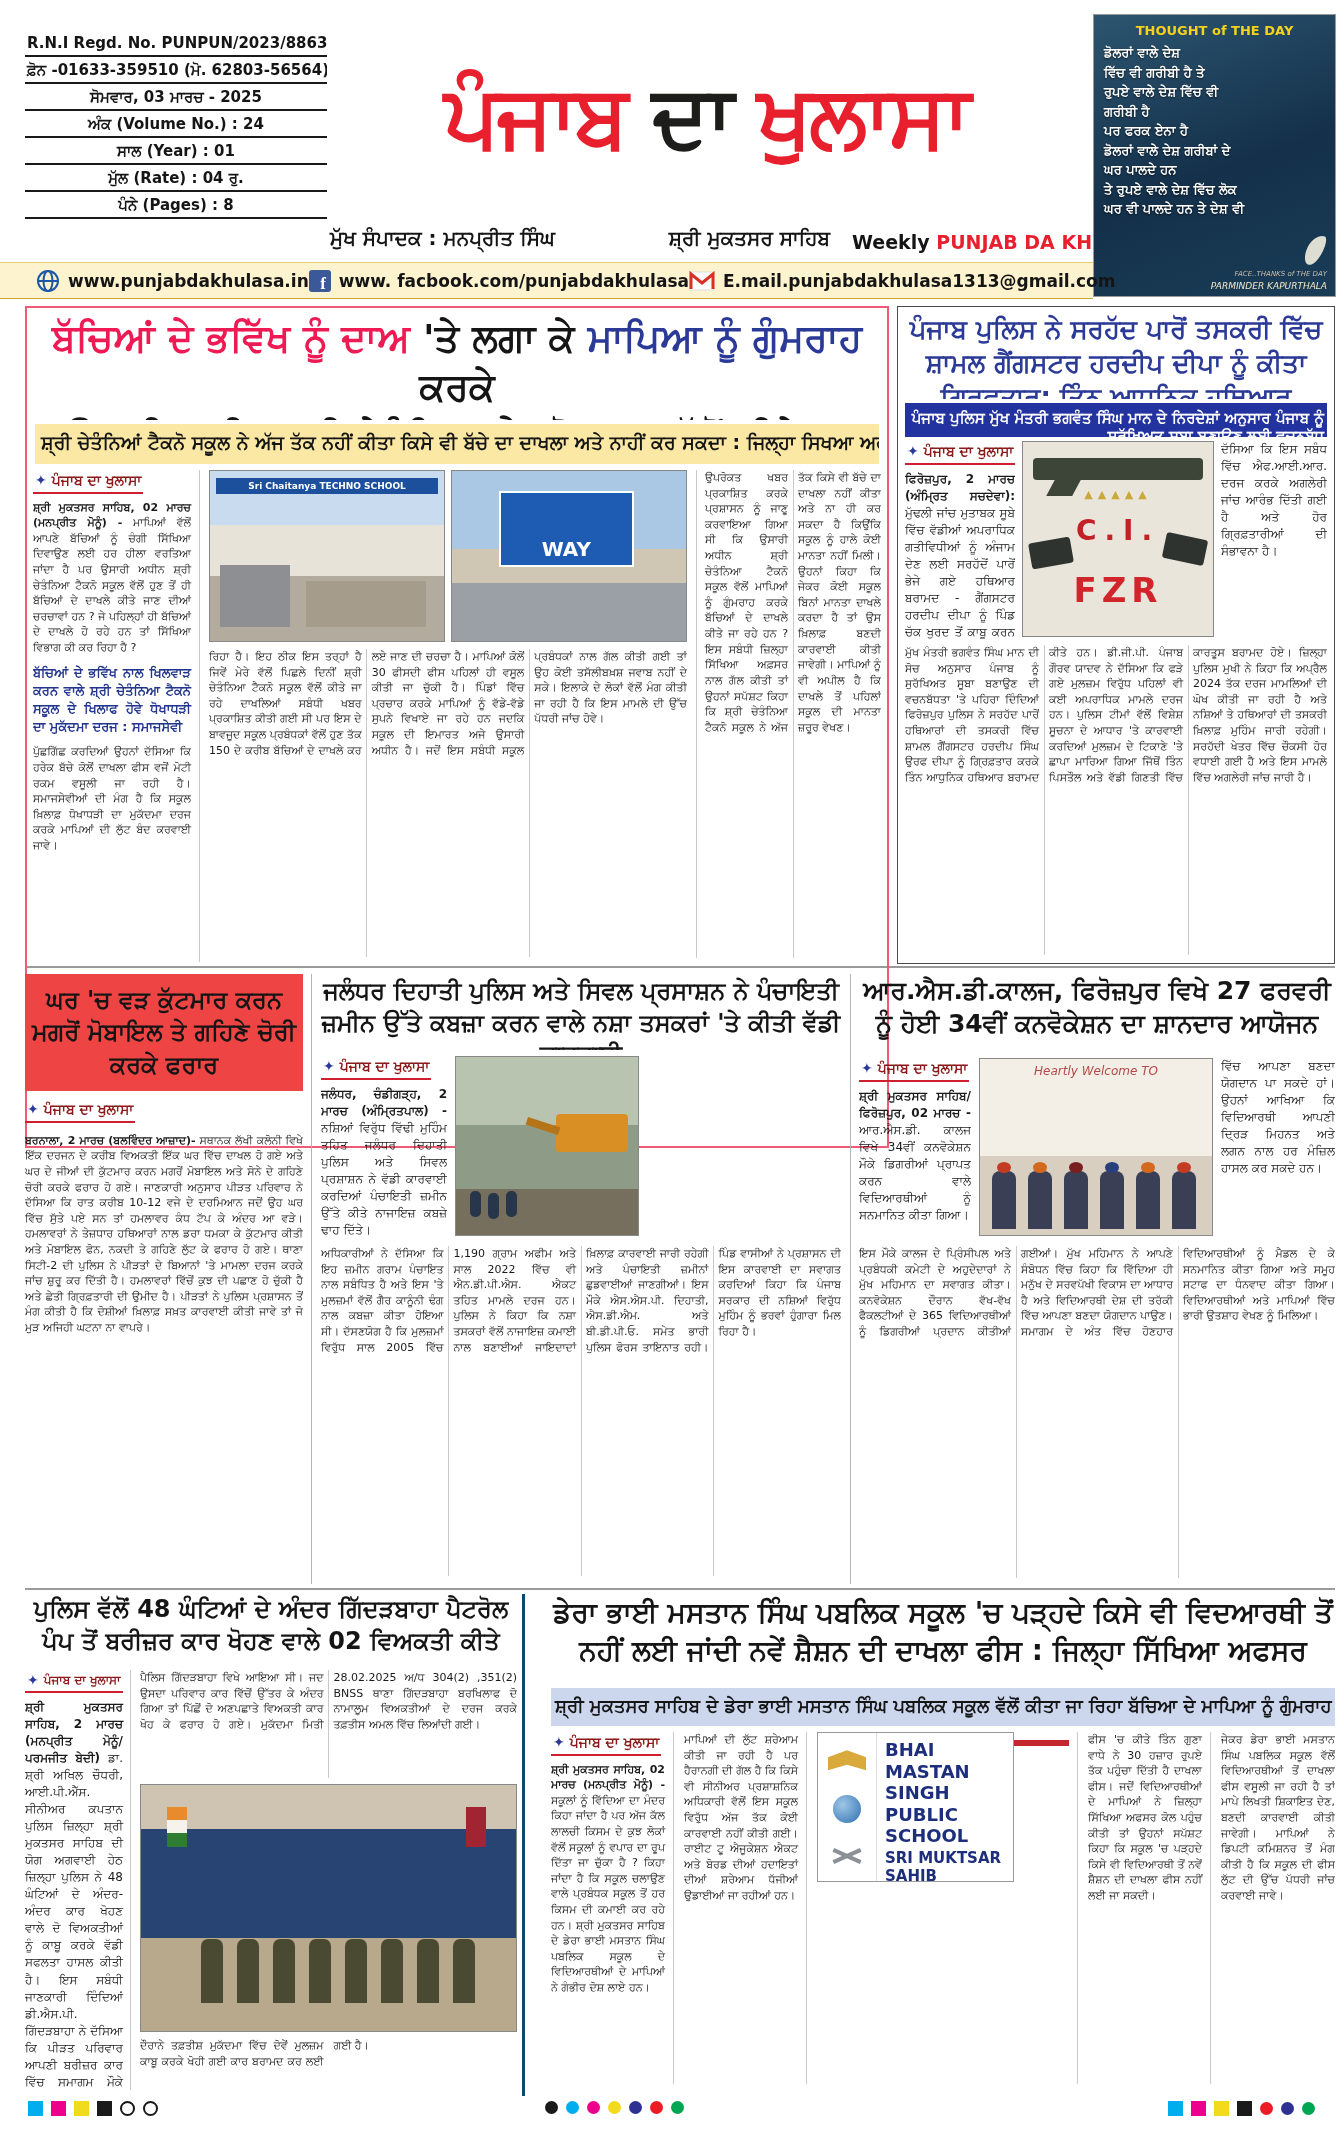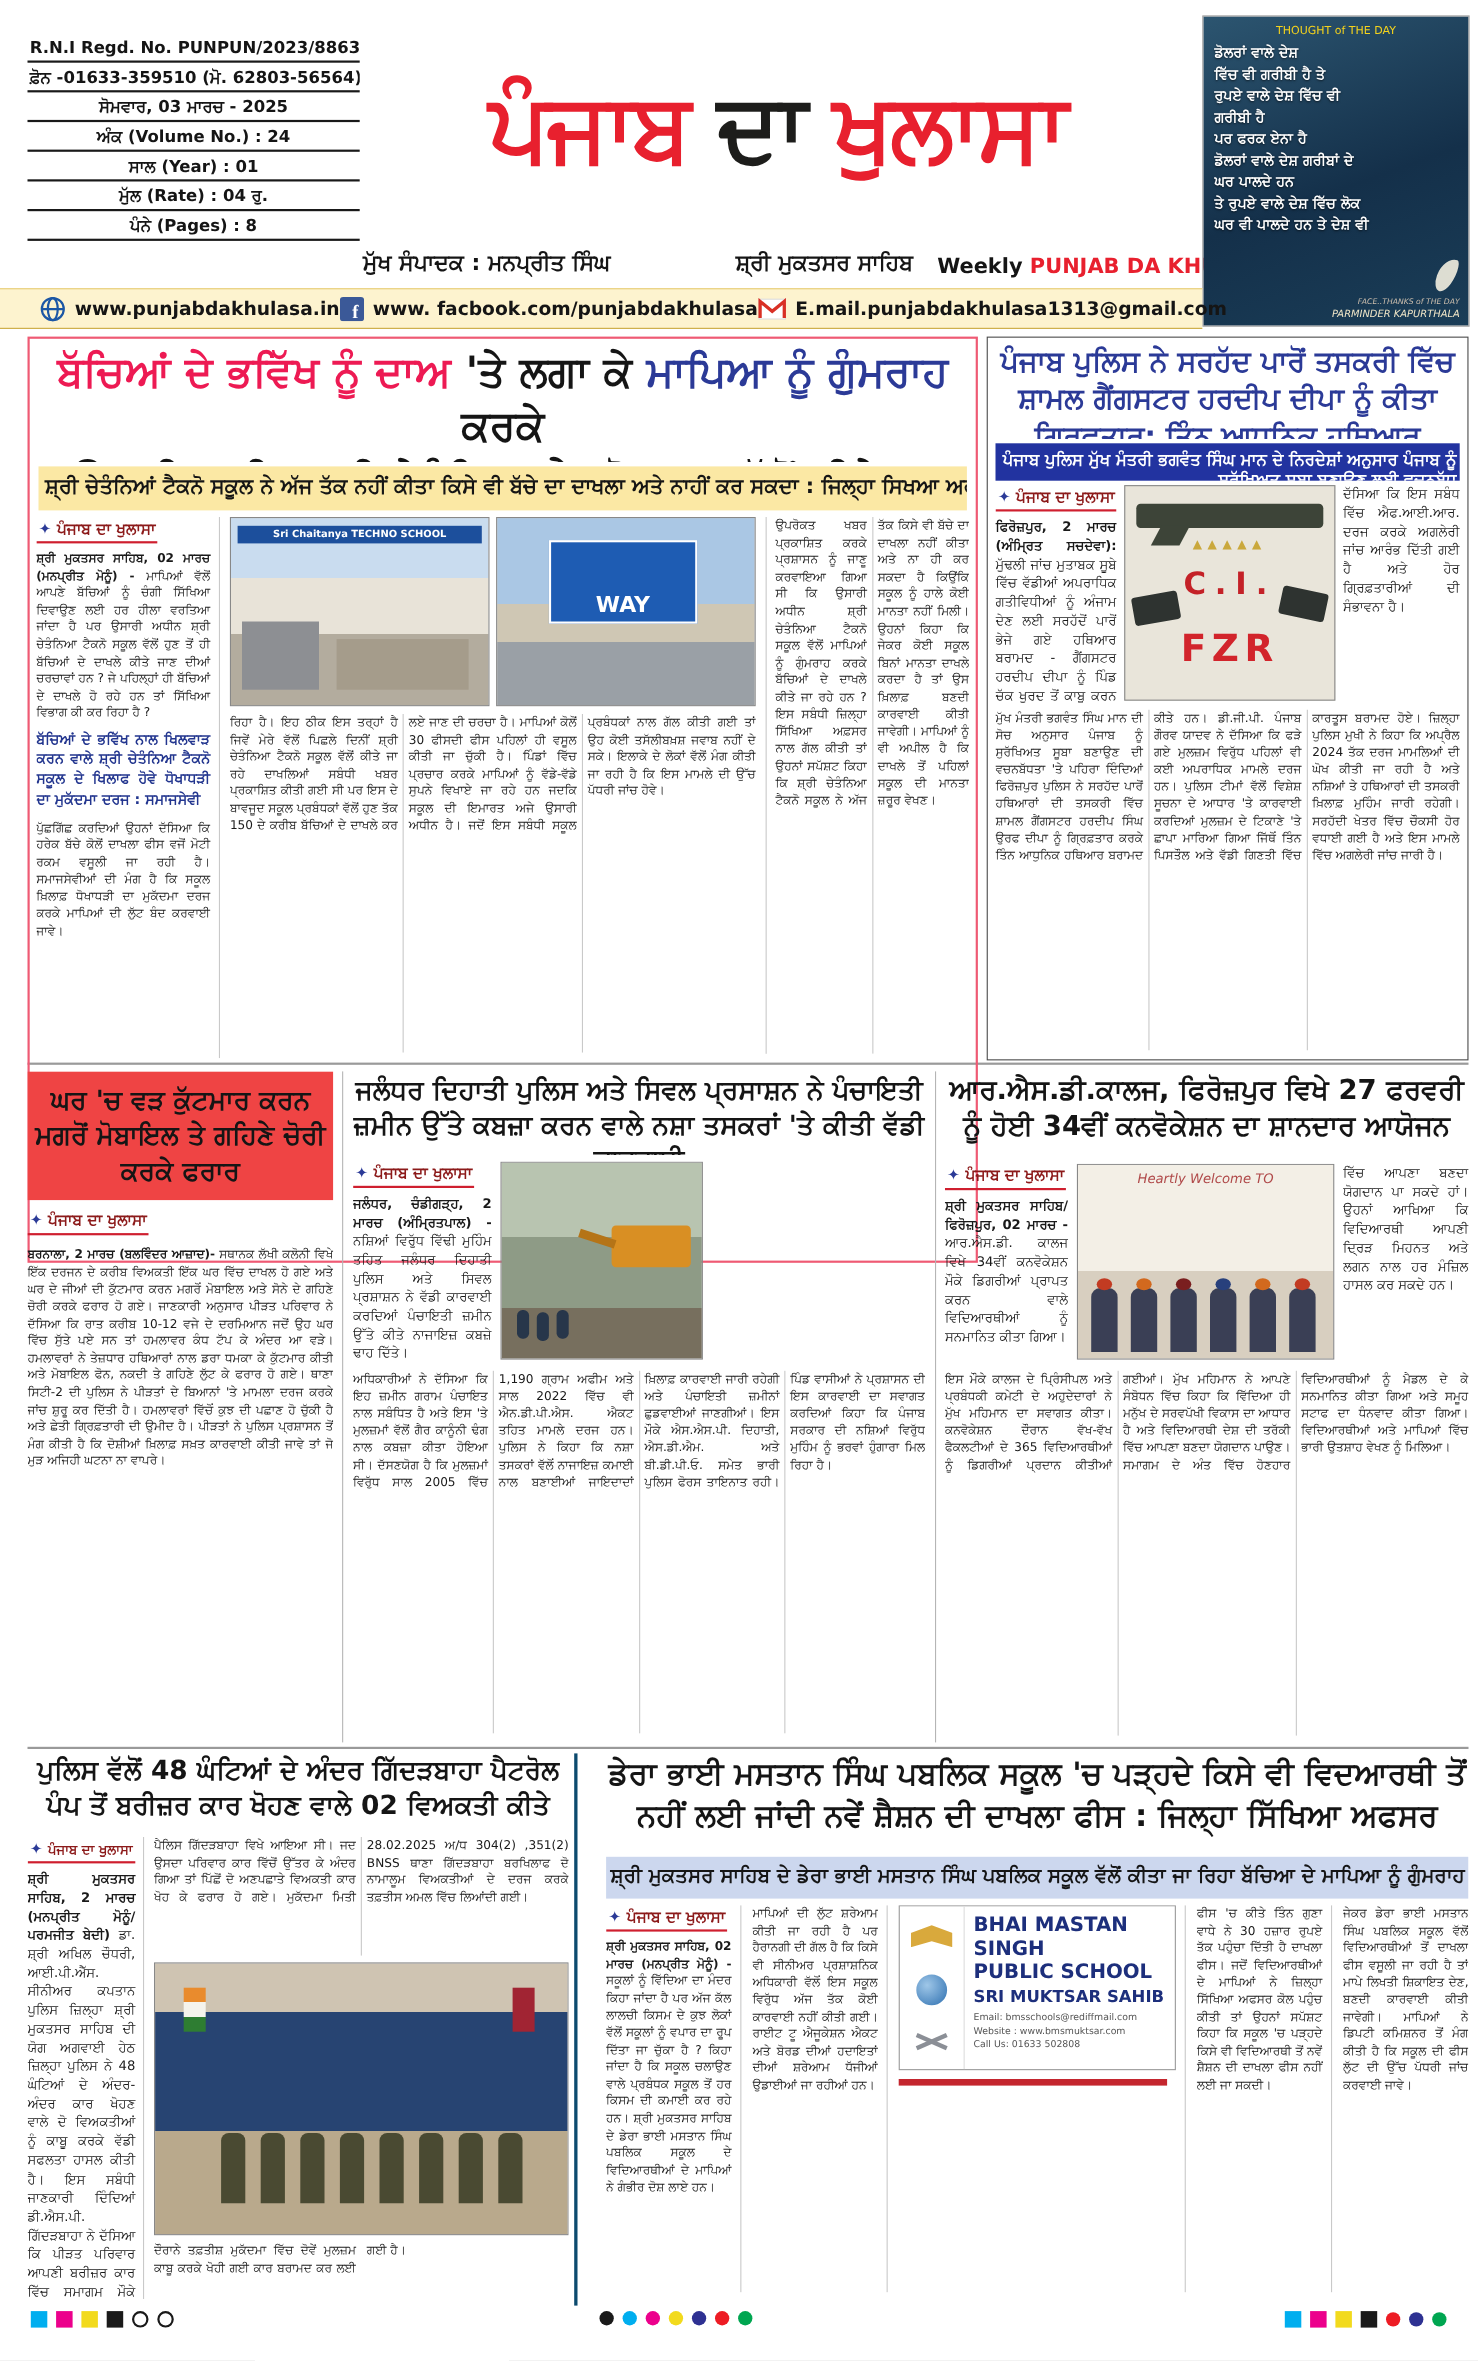--- a/index.html
+++ b/index.html
@@ -16,21 +16,21 @@
   #info{left:25px;top:30px;width:302px;font-weight:bold;font-size:15px;text-align:center}
   #info .row{border-bottom:2px solid #191919;padding:4px 2px 3px;white-space:nowrap;overflow:hidden}
   #title{left:328px;top:16px;width:756px;height:200px;line-height:200px;text-align:center;
          font-weight:bold;font-size:86px;letter-spacing:-3px;white-space:nowrap}
   #editor-row{left:330px;top:226px;width:500px;display:flex;justify-content:space-between;
               font-size:20px;font-weight:bold;white-space:nowrap}
   #weekly{left:852px;top:231px;font-size:19px;font-weight:bold;white-space:nowrap}
   #weekly .name{color:#e8202e}
   #thought{left:1093px;top:14px;width:243px;height:283px;box-sizing:border-box;padding:8px 10px;
            background:linear-gradient(160deg,#2c5570,#14304a 55%,#1a3d57);border:1px solid #999;color:#fff}
-  #thought .t-title{color:#f5d31c;font-weight:normal;font-size:10px;text-align:center;margin-bottom:5px}
+  #thought .t-title{color:#f5d31c;font-weight:bold;font-size:13px;text-align:center;margin-bottom:5px}
   #thought .t-line{font-size:13px;font-weight:bold;line-height:1.5;text-shadow:0 1px 2px rgba(0,0,0,.65)}
   #thought .t-credit{position:absolute;right:8px;bottom:5px;font-size:9px;font-style:italic;color:#f0e6c8;text-align:right}
   #thought .t-credit-small{position:absolute;right:8px;bottom:18px;font-size:7px;color:#cdbfae;font-style:italic}
   #thought .t-feather{position:absolute;right:12px;bottom:30px;width:16px;height:32px;background:#efecdd;
            border-radius:80% 20% 60% 40%/60% 30% 70% 40%;transform:rotate(20deg);opacity:.92}
   #contactbar{left:0;top:262px;width:1093px;height:37px;box-sizing:border-box;background:#fdf3cf;
               border-top:1px solid #e6cd74;border-bottom:1px solid #caa93f;display:flex;align-items:center;
               justify-content:space-between;padding:0 36px}
   .c-item{display:flex;align-items:center;gap:8px;font-weight:bold;font-size:17px;white-space:nowrap}
   .hrule{background:#9a9a9a;height:2px}
@@ -115,21 +115,21 @@
   #ph-police .flag-red{position:absolute;right:30px;top:22px;width:20px;height:40px;background:#a12433}
   .a6-tail{margin-top:6px;columns:2;column-gap:10px;height:48px;overflow:hidden}
   #a7{left:522px;top:1594px;width:813px;height:502px;border-left:3px solid #0c4a6e;box-sizing:border-box;
       padding-left:26px;overflow:hidden}
   .a7-head{font-weight:bold;font-size:28px;text-align:center;line-height:1.35;height:86px;overflow:hidden}
   .a7-band{background:#ccd7ee;font-weight:bold;font-size:18px;text-align:center;padding:7px 4px;margin:8px 0 6px;
            height:24px;overflow:hidden;white-space:nowrap}
   .a7-content{display:flex;gap:10px;height:352px;overflow:hidden}
   .a7-col{flex:1;overflow:hidden;border-right:1px solid #c9c9c9;padding-right:8px}
   .a7-col:last-child{border-right:none;padding-right:0}
-  .a7-center{width:252px;display:flex;flex-direction:column;border-right:1px solid #c9c9c9;padding-right:8px}
+  .a7-center{width:252px;display:flex;flex-direction:row;border-right:1px solid #c9c9c9;padding-right:8px}
   .ad-box{border:1px solid #999;background:#fff;display:flex;height:150px;box-sizing:border-box}
   .ad-logo{width:54px;border-right:1px solid #ddd;display:flex;flex-direction:column;align-items:center;
            justify-content:space-around;padding:5px 2px}
   .lg-book{width:38px;height:20px;background:#d9a93c;clip-path:polygon(0 35%,50% 0,100% 35%,100% 100%,50% 72%,0 100%)}
   .lg-globe{width:28px;height:28px;border-radius:50%;background:radial-gradient(circle at 35% 35%,#9fc7e8,#2d6fb0)}
   .lg-x{position:relative;width:34px;height:16px}
   .lg-x:before,.lg-x:after{content:"";position:absolute;left:2px;top:6px;width:30px;height:4px;background:#8b8f96}
   .lg-x:before{transform:rotate(24deg)}.lg-x:after{transform:rotate(-24deg)}
   .ad-name{flex:1;padding:6px 8px;color:#1d2f7c;font-weight:bold;overflow:hidden}
   .ad-n1,.ad-n2{font-size:18px;line-height:1.2}

